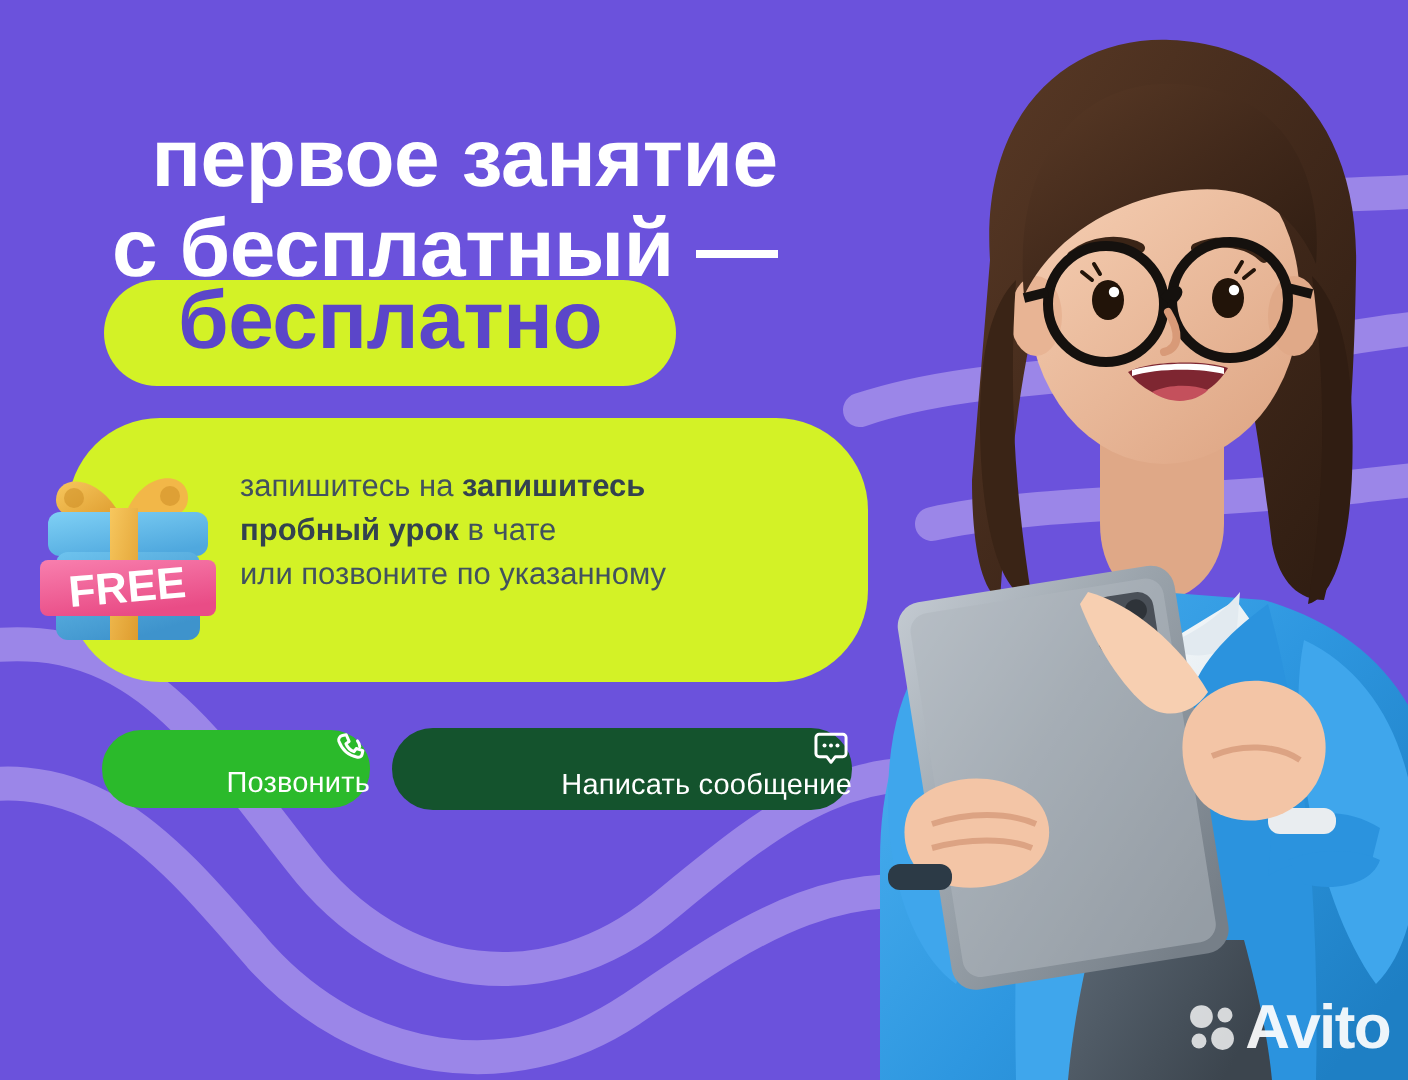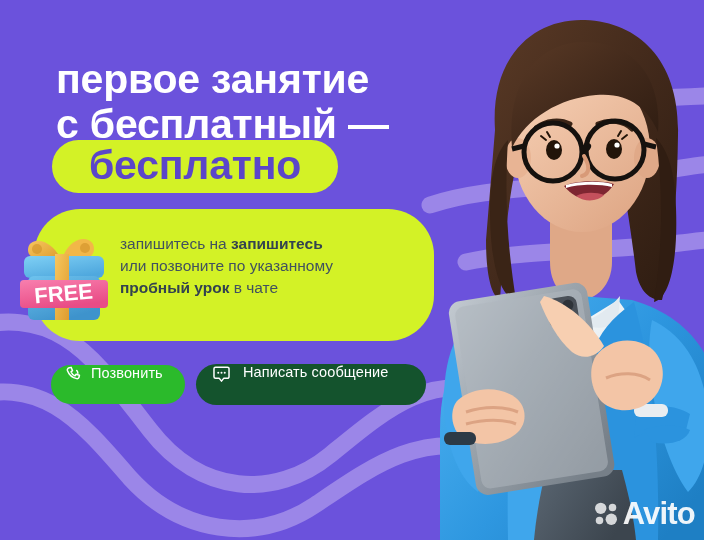--- a/index.html
+++ b/index.html
@@ -44,33 +44,33 @@
     left: 56px;
     top: 57px;
     z-index: 5;
     color: #FFFFFF;
     font-size: 41px;
     line-height: 45px;
     font-weight: bold;
     letter-spacing: -0.2px;
     white-space: nowrap;
   }
-  .headline .l1, .headline .l2 { display: block; }
+  .headline .l1, .headline .l2 { display: block; text-align: right; }
 
   .free-pill {
     position: absolute;
     left: 52px;
     top: 140px;
     width: 286px;
     height: 53px;
     border-radius: 27px;
     background: #D3F226;
     z-index: 5;
     display: flex;
-    align-items: center;
+    align-items: flex-start;
     justify-content: center;
   }
   .free-pill-text {
     color: #5B46C9;
     font-size: 41px;
     font-weight: bold;
     letter-spacing: -0.2px;
     line-height: 41px;
     padding-bottom: 3px;
   }
@@ -107,24 +107,25 @@
     width: 104px;
     height: 104px;
     z-index: 7;
   }
 
   
   .btn {
     position: absolute;
     z-index: 8;
     display: flex;
-    align-items: flex-start;
+    align-items: flex-end;
     border-radius: 22px;
     cursor: pointer;
     box-sizing: border-box;
+    flex-direction: column;
   }
   .btn-call {
     left: 51px;
     top: 365px;
     width: 134px;
     height: 39px;
     background: #2BBA2B;
     padding-left: 13px;
   }
   .btn-msg {
@@ -320,22 +321,22 @@
   </div>
 
   <div class="free-pill">
     <span class="free-pill-text">бесплатно</span>
   </div>
 
   <div class="body-card"></div>
 
   <div class="body-text">
     <span class="row"><span>запишитесь на </span><b>запишитесь</b></span>
+    <span class="row"><b>пробный урок</b><span> в чате</span></span>
     <span class="row">или позвоните по указанному</span>
-    <span class="row"><b>пробный урок</b><span> в чате</span></span>
   </div>
 
   <svg class="gift" viewBox="0 0 104 104">
     <defs>
       <linearGradient id="boxTop" x1="0" y1="0" x2="0.6" y2="1">
         <stop offset="0%" stop-color="#7FD0F5"></stop>
         <stop offset="100%" stop-color="#4FA8DE"></stop>
       </linearGradient>
       <linearGradient id="boxBody" x1="0" y1="0" x2="0.5" y2="1">
         <stop offset="0%" stop-color="#6EC3EE"></stop>

